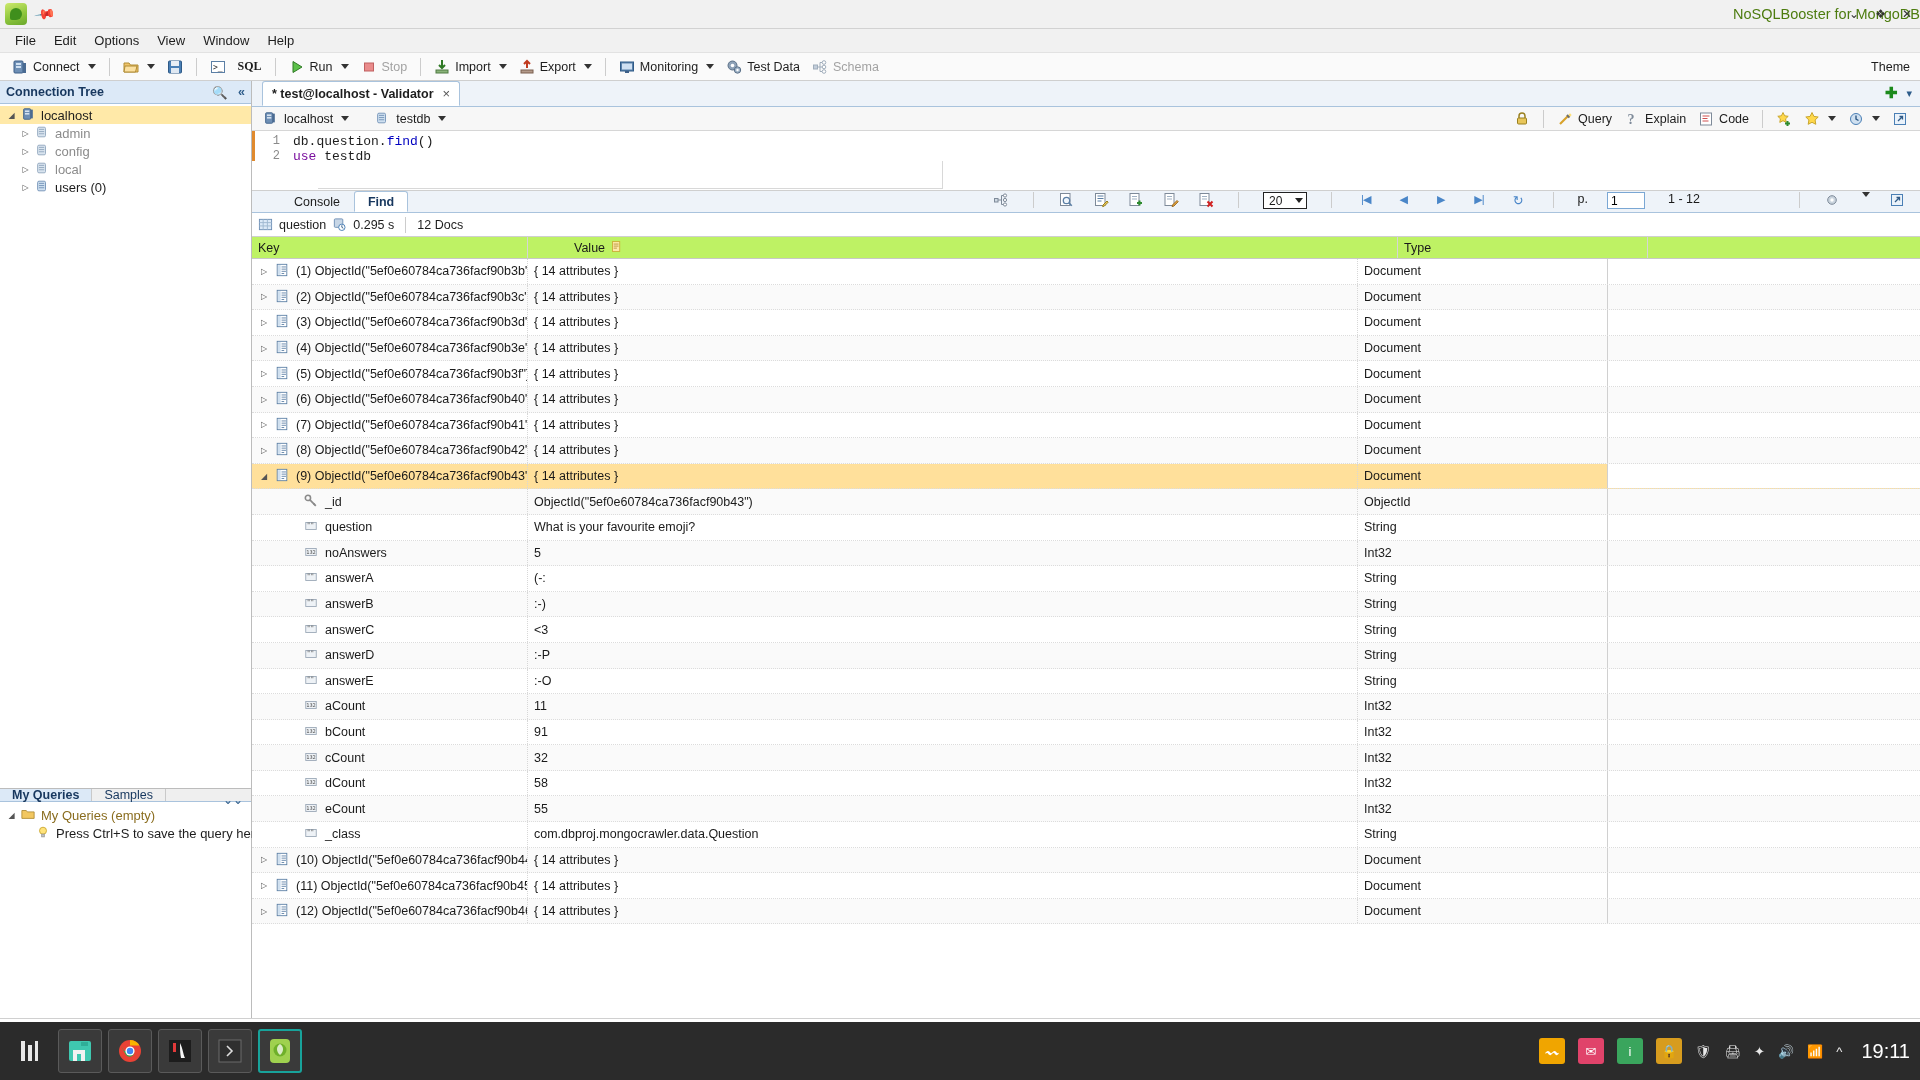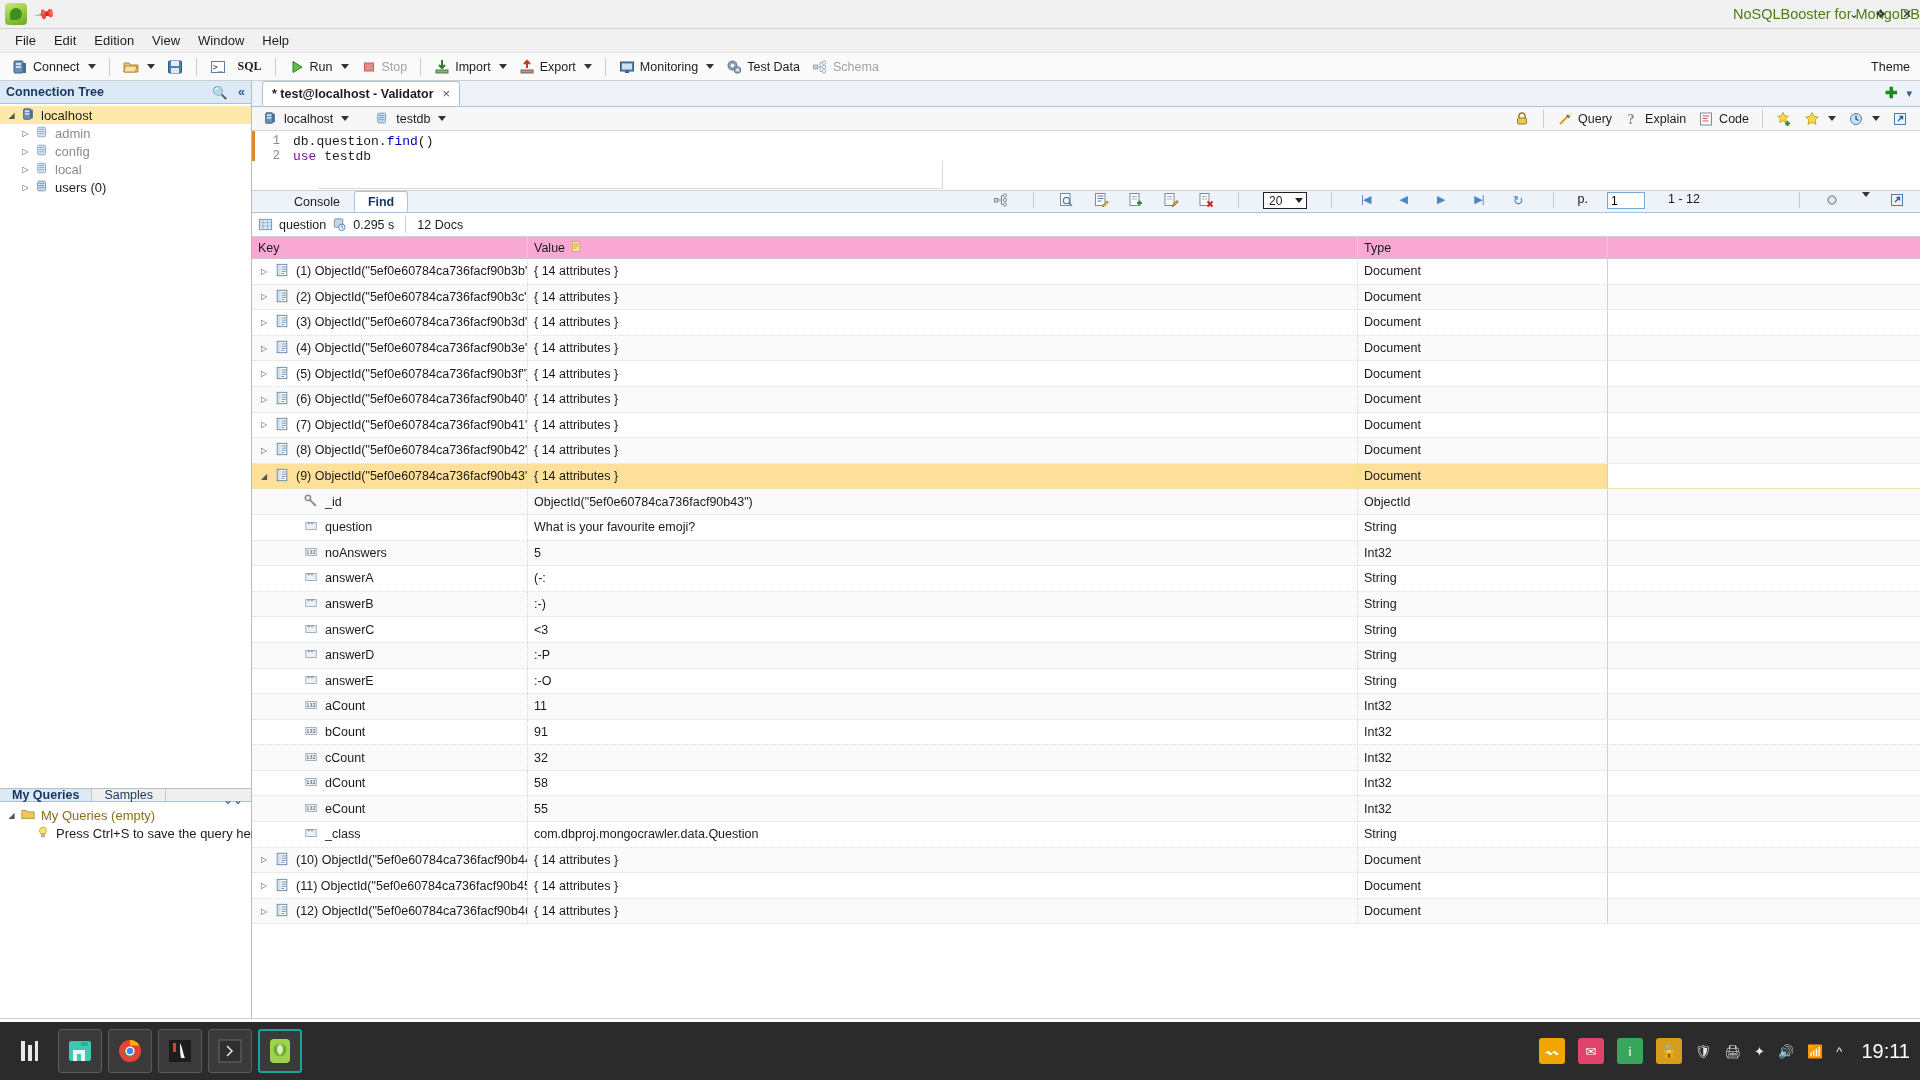--- a/index.html
+++ b/index.html
@@ -101,24 +101,24 @@
   .gb-sep { width:1px; height:16px; background:#ccc; margin:0 5px;}
   .gbright { position:absolute; right:15px; display:flex; align-items:flex-start; gap:19px;}
   .sel-box { border:1px solid #222; background:#fff; height:17px; min-width:44px; display:flex; align-items:center; justify-content:space-between; padding:0 3px 0 5px; font-size:12px;}
   .sel-box .cr { width:0;height:0;border-left:4px solid transparent;border-right:4px solid transparent;border-top:5px solid #222; margin-left:6px;}
   .pinput { border:1px solid #7aa7d4; background:#fff; width:38px; height:17px; font-size:12px; padding:0 3px;}
   .navbtn { color:#4a86c8; font-size:11px; padding:1px 5px;}
   .navbtn.first, .navbtn.last { letter-spacing:-1px;}
 
   
   .grid { flex:1; overflow:hidden; background:#fff; position:relative;}
-  .ghead { display:flex; height:22px; background:#f9a8d4; border-bottom:1px solid #c8c8c8; font-size:12.5px;}
+  .ghead { display:flex; height:22px; background:#bef264; border-bottom:1px solid #c8c8c8; font-size:12.5px;}
   .ghead .gh { padding:3px 6px; border-right:1px solid #d5d5d5; display:flex; align-items:center; gap:5px;}
   .col-key { width:276px; }
-  .col-val { width:830px; }
+  .col-val { width:830px;margin-left:40px; }
   .col-type { width:250px; }
   .grow { display:flex; height:25.6px; border-bottom:1px dotted #dcdcdc; font-size:12.5px; align-items:center;}
   .grow.odd { background:#fafafa;}
   .grow.sel { background:#ffe09b;}
   .gc { padding:0 6px; height:100%; display:flex; align-items:center; gap:5px; overflow:hidden; white-space:nowrap;}
   .gc.k { width:276px; border-right:1px dotted #d7d7d7;}
   .gc.v { width:830px; border-right:1px dotted #d7d7d7;}
   .gc.t { width:250px; border-right:1px solid #d0d0d0;}
   .exp { width:12px; text-align:center; font-size:8px; color:#555; flex:none;}
   .indent { width:24px; flex:none;}
@@ -151,21 +151,21 @@
     <div class="tb-winbtns">
       <span>⌄</span>
       <span>❖</span>
       <span>✕</span>
     </div>
   </div>
 
   <div class="menubar">
     <div class="mi">File</div>
     <div class="mi">Edit</div>
-    <div class="mi">Edition</div>
+    <div class="mi">Options</div>
     <div class="mi">View</div>
     <div class="mi">Window</div>
     <div class="mi">Help</div>
   </div>
 
   <div class="toolbar">
     <div class="tbtn">
       <span class="ic">
           <svg width="16" height="16" viewBox="0 0 16 16">
             <rect x="2" y="2" width="9" height="12" rx="1" fill="#6e8fb5" stroke="#3d5f88"></rect>

